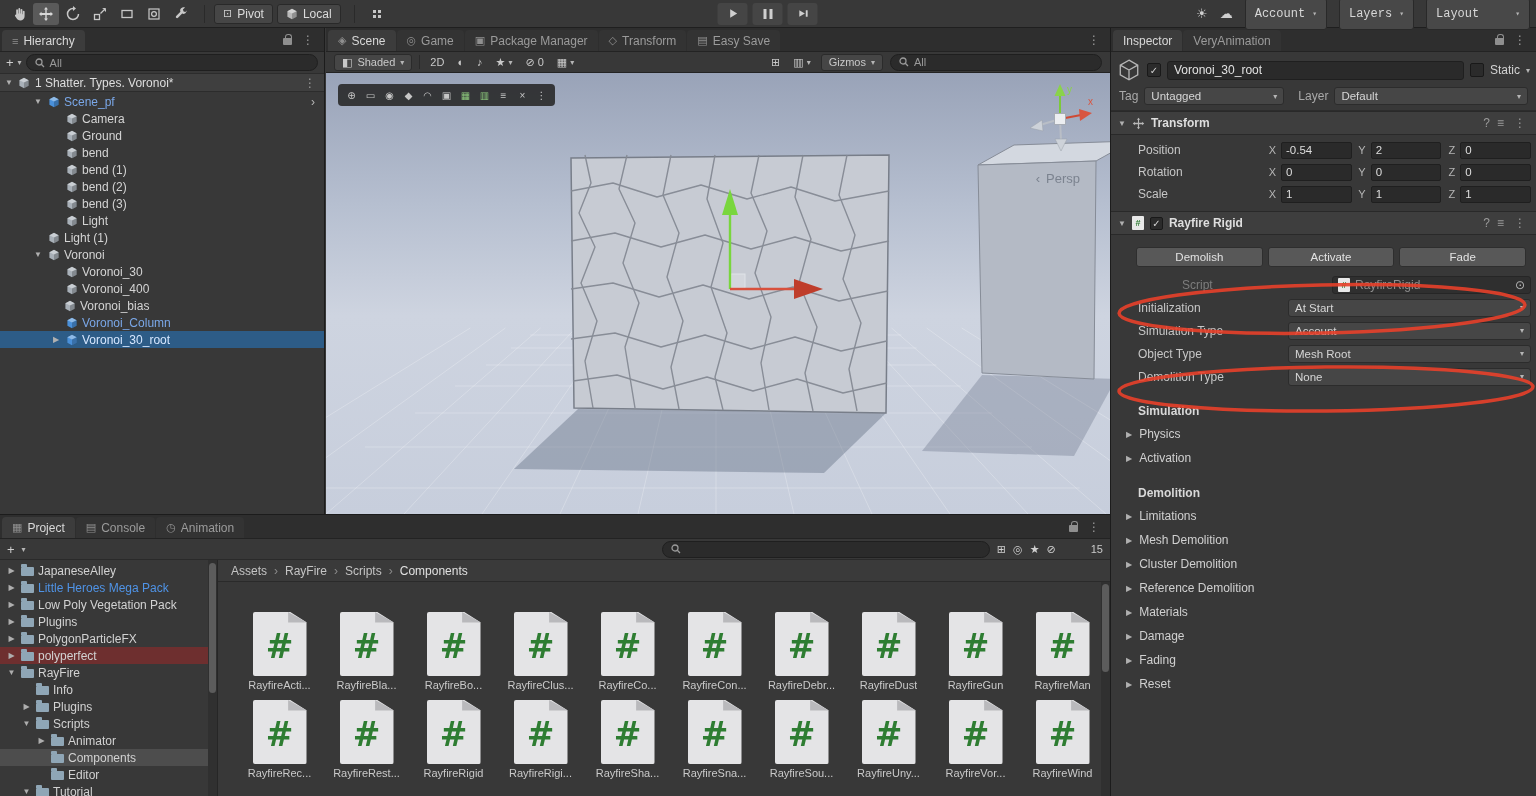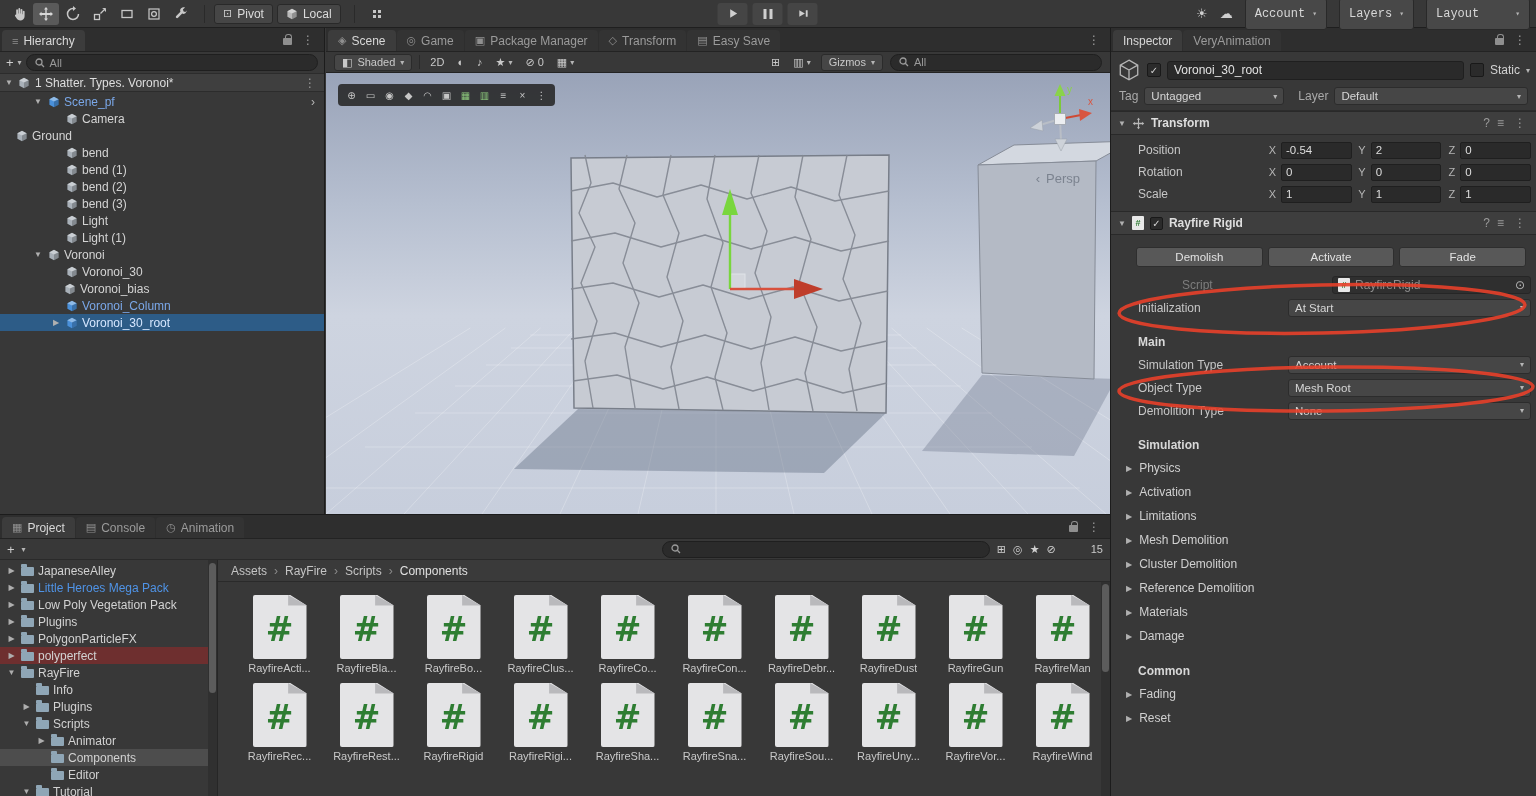--- a/index.html
+++ b/index.html
@@ -96,21 +96,21 @@
   .p-row{height:17px;display:flex;align-items:center;gap:4px;padding-right:12px;}
   .p-row .arrow{width:11px;text-align:center;font-size:8px;color:#aeaeae;flex:none;}
   .p-row.selected{background:#4d4d4d;}
   .p-row.maroon{background:#6e2f2f;}
   .p-label{white-space:nowrap;color:#d2d2d2;}
   .p-row.blue .p-label{color:#4f93e6;}
   .folder{width:13px;height:9px;background:#8fa6b6;border-radius:1px;position:relative;display:inline-block;flex:none;margin-top:2px;}
   .folder::before{content:"";position:absolute;top:-3px;left:0;width:6px;height:3px;background:#8fa6b6;border-radius:1px 1px 0 0;}
   .vscroll{position:absolute;right:0;top:0;bottom:0;width:9px;background:#303030;}
   .vthumb{position:absolute;left:1px;right:1px;border-radius:4px;background:#5c5c5c;}
-  #p-main{flex:1;display:flex;flex-direction:column;min-width:0;position:relative;}
+  #p-main{flex:1;display:flex;flex-direction:column;min-width:0;position:relative;gap:17px;}
   #p-breadcrumb{height:22px;display:flex;align-items:center;gap:7px;padding:0 13px;border-bottom:1px solid #2a2a2a;background:#3a3a3a;}
   .bc-sep{color:#8a8a8a;}
   #grid{flex:1;padding:13px 0 0 18px;background:#383838;overflow:hidden;}
   .grid-row{display:flex;margin-bottom:9px;}
   .asset{width:87px;display:flex;flex-direction:column;align-items:center;gap:3px;flex:none;}
   .doc{width:54px;height:64px;background:#e4e4e6;border-radius:2px;position:relative;display:flex;align-items:center;justify-content:center;clip-path:polygon(0 0,70% 0,100% 16%,100% 100%,0 100%);}
   .doc .fold{position:absolute;top:0;left:66%;width:19px;height:10.5px;background:#b9b9bc;clip-path:polygon(0 0,100% 100%,0 100%);}
   .hash{font-size:33px;font-weight:bold;margin-top:4px;font-family:"DejaVu Sans",sans-serif;}
   .asset-label{max-width:86px;text-align:center;font-size:11px;color:#c9c9c9;white-space:nowrap;overflow:hidden;}
   
@@ -282,21 +282,21 @@
         <span class="arrow"></span>
         <span style="display:flex;">
           <svg width="12" height="12" viewBox="0 0 12 12">
             <path fill="#a8b0b8" d="M6 .8 10.6 3.2v5.6L6 11.2 1.4 8.8V3.2Z"></path>
             <path fill="rgba(255,255,255,.38)" d="M6 .8 10.6 3.2 6 5.6 1.4 3.2Z"></path>
             <path fill="rgba(0,0,0,.22)" d="M10.6 3.2v5.6L6 11.2V5.6Z"></path>
           </svg>
         </span>
         <span class="h-label">Camera</span>
       </div>
-      <div class="h-row" style="">
+      <div class="h-row" style="padding-left: 50px;">
         <span class="arrow"></span>
         <span style="display:flex;">
           <svg width="12" height="12" viewBox="0 0 12 12">
             <path fill="#a8b0b8" d="M6 .8 10.6 3.2v5.6L6 11.2 1.4 8.8V3.2Z"></path>
             <path fill="rgba(255,255,255,.38)" d="M6 .8 10.6 3.2 6 5.6 1.4 3.2Z"></path>
             <path fill="rgba(0,0,0,.22)" d="M10.6 3.2v5.6L6 11.2V5.6Z"></path>
           </svg>
         </span>
         <span class="h-label">Ground</span>
       </div>
@@ -348,21 +348,21 @@
         <span class="arrow"></span>
         <span style="display:flex;">
           <svg width="12" height="12" viewBox="0 0 12 12">
             <path fill="#a8b0b8" d="M6 .8 10.6 3.2v5.6L6 11.2 1.4 8.8V3.2Z"></path>
             <path fill="rgba(255,255,255,.38)" d="M6 .8 10.6 3.2 6 5.6 1.4 3.2Z"></path>
             <path fill="rgba(0,0,0,.22)" d="M10.6 3.2v5.6L6 11.2V5.6Z"></path>
           </svg>
         </span>
         <span class="h-label">Light</span>
       </div>
-      <div class="h-row" style="padding-left: 50px; text-align: center;">
+      <div class="h-row" style="padding-left: 32px; text-align: center;">
         <span class="arrow"></span>
         <span style="display:flex;">
           <svg width="12" height="12" viewBox="0 0 12 12">
             <path fill="#a8b0b8" d="M6 .8 10.6 3.2v5.6L6 11.2 1.4 8.8V3.2Z"></path>
             <path fill="rgba(255,255,255,.38)" d="M6 .8 10.6 3.2 6 5.6 1.4 3.2Z"></path>
             <path fill="rgba(0,0,0,.22)" d="M10.6 3.2v5.6L6 11.2V5.6Z"></path>
           </svg>
         </span>
         <span class="h-label">Light (1)</span>
       </div>
@@ -380,20 +380,31 @@
       <div class="h-row" style="padding-left: 50px;">
         <span class="arrow"></span>
         <span style="display:flex;">
           <svg width="12" height="12" viewBox="0 0 12 12">
             <path fill="#a8b0b8" d="M6 .8 10.6 3.2v5.6L6 11.2 1.4 8.8V3.2Z"></path>
             <path fill="rgba(255,255,255,.38)" d="M6 .8 10.6 3.2 6 5.6 1.4 3.2Z"></path>
             <path fill="rgba(0,0,0,.22)" d="M10.6 3.2v5.6L6 11.2V5.6Z"></path>
           </svg>
         </span>
         <span class="h-label">Voronoi_30</span>
+      </div>
+      <div class="h-row" style="padding-left: 50px;">
+        <span class="arrow"></span>
+        <span style="display:flex;">
+          <svg width="12" height="12" viewBox="0 0 12 12">
+            <path fill="#a8b0b8" d="M6 .8 10.6 3.2v5.6L6 11.2 1.4 8.8V3.2Z"></path>
+            <path fill="rgba(255,255,255,.38)" d="M6 .8 10.6 3.2 6 5.6 1.4 3.2Z"></path>
+            <path fill="rgba(0,0,0,.22)" d="M10.6 3.2v5.6L6 11.2V5.6Z"></path>
+          </svg>
+        </span>
+        <span class="h-label">Voronoi_400</span>
       </div>
       <div class="h-row" style="padding-left: 48px;">
         <span class="arrow"></span>
         <span style="display:flex;">
           <svg width="12" height="12" viewBox="0 0 12 12">
             <path fill="#a8b0b8" d="M6 .8 10.6 3.2v5.6L6 11.2 1.4 8.8V3.2Z"></path>
             <path fill="rgba(255,255,255,.38)" d="M6 .8 10.6 3.2 6 5.6 1.4 3.2Z"></path>
             <path fill="rgba(0,0,0,.22)" d="M10.6 3.2v5.6L6 11.2V5.6Z"></path>
           </svg>
         </span>
@@ -690,21 +701,20 @@
             <span class="picker">⊙</span>
           </div>
         </div>
         <div class="insp-row">
           <span class="f-label">Initialization</span>
           <div class="dd">
             <span>At Start</span>
             <span class="caret">▾</span>
           </div>
         </div>
-        <div class="insp-heading">Main</div>
         <div class="insp-row">
           <span class="f-label">Simulation Type</span>
           <div class="dd">
             <span>Account</span>
             <span class="caret">▾</span>
           </div>
         </div>
         <div class="insp-row">
           <span class="f-label">Object Type</span>
           <div class="dd">
@@ -721,20 +731,21 @@
         </div>
         <div class="insp-heading">Simulation</div>
         <div class="insp-foldout">
           <span class="arrow">▶</span>
           <span>Physics</span>
         </div>
         <div class="insp-foldout">
           <span class="arrow">▶</span>
           <span>Activation</span>
         </div>
+        <div class="insp-heading">Demolition</div>
         <div class="insp-foldout">
           <span class="arrow">▶</span>
           <span>Limitations</span>
         </div>
         <div class="insp-foldout">
           <span class="arrow">▶</span>
           <span>Mesh Demolition</span>
         </div>
         <div class="insp-foldout">
           <span class="arrow">▶</span>
@@ -745,21 +756,20 @@
           <span>Reference Demolition</span>
         </div>
         <div class="insp-foldout">
           <span class="arrow">▶</span>
           <span>Materials</span>
         </div>
         <div class="insp-foldout">
           <span class="arrow">▶</span>
           <span>Damage</span>
         </div>
-        <div class="insp-heading">Common</div>
         <div class="insp-foldout">
           <span class="arrow">▶</span>
           <span>Fading</span>
         </div>
         <div class="insp-foldout">
           <span class="arrow">▶</span>
           <span>Reset</span>
         </div>
       </div>
 

